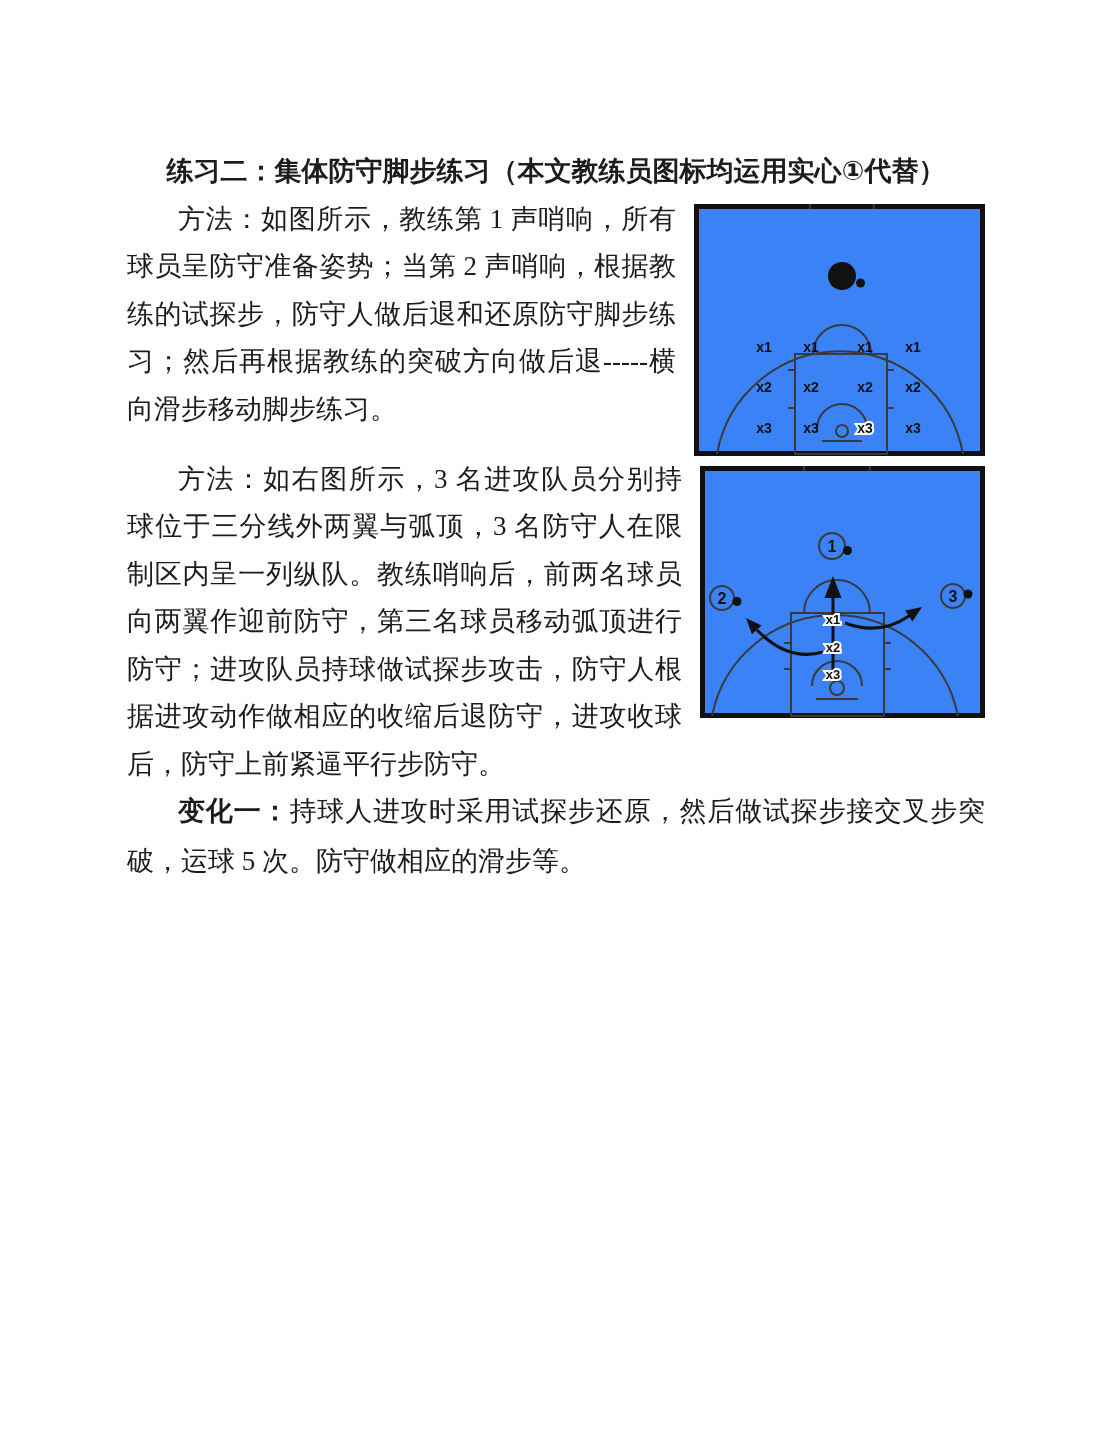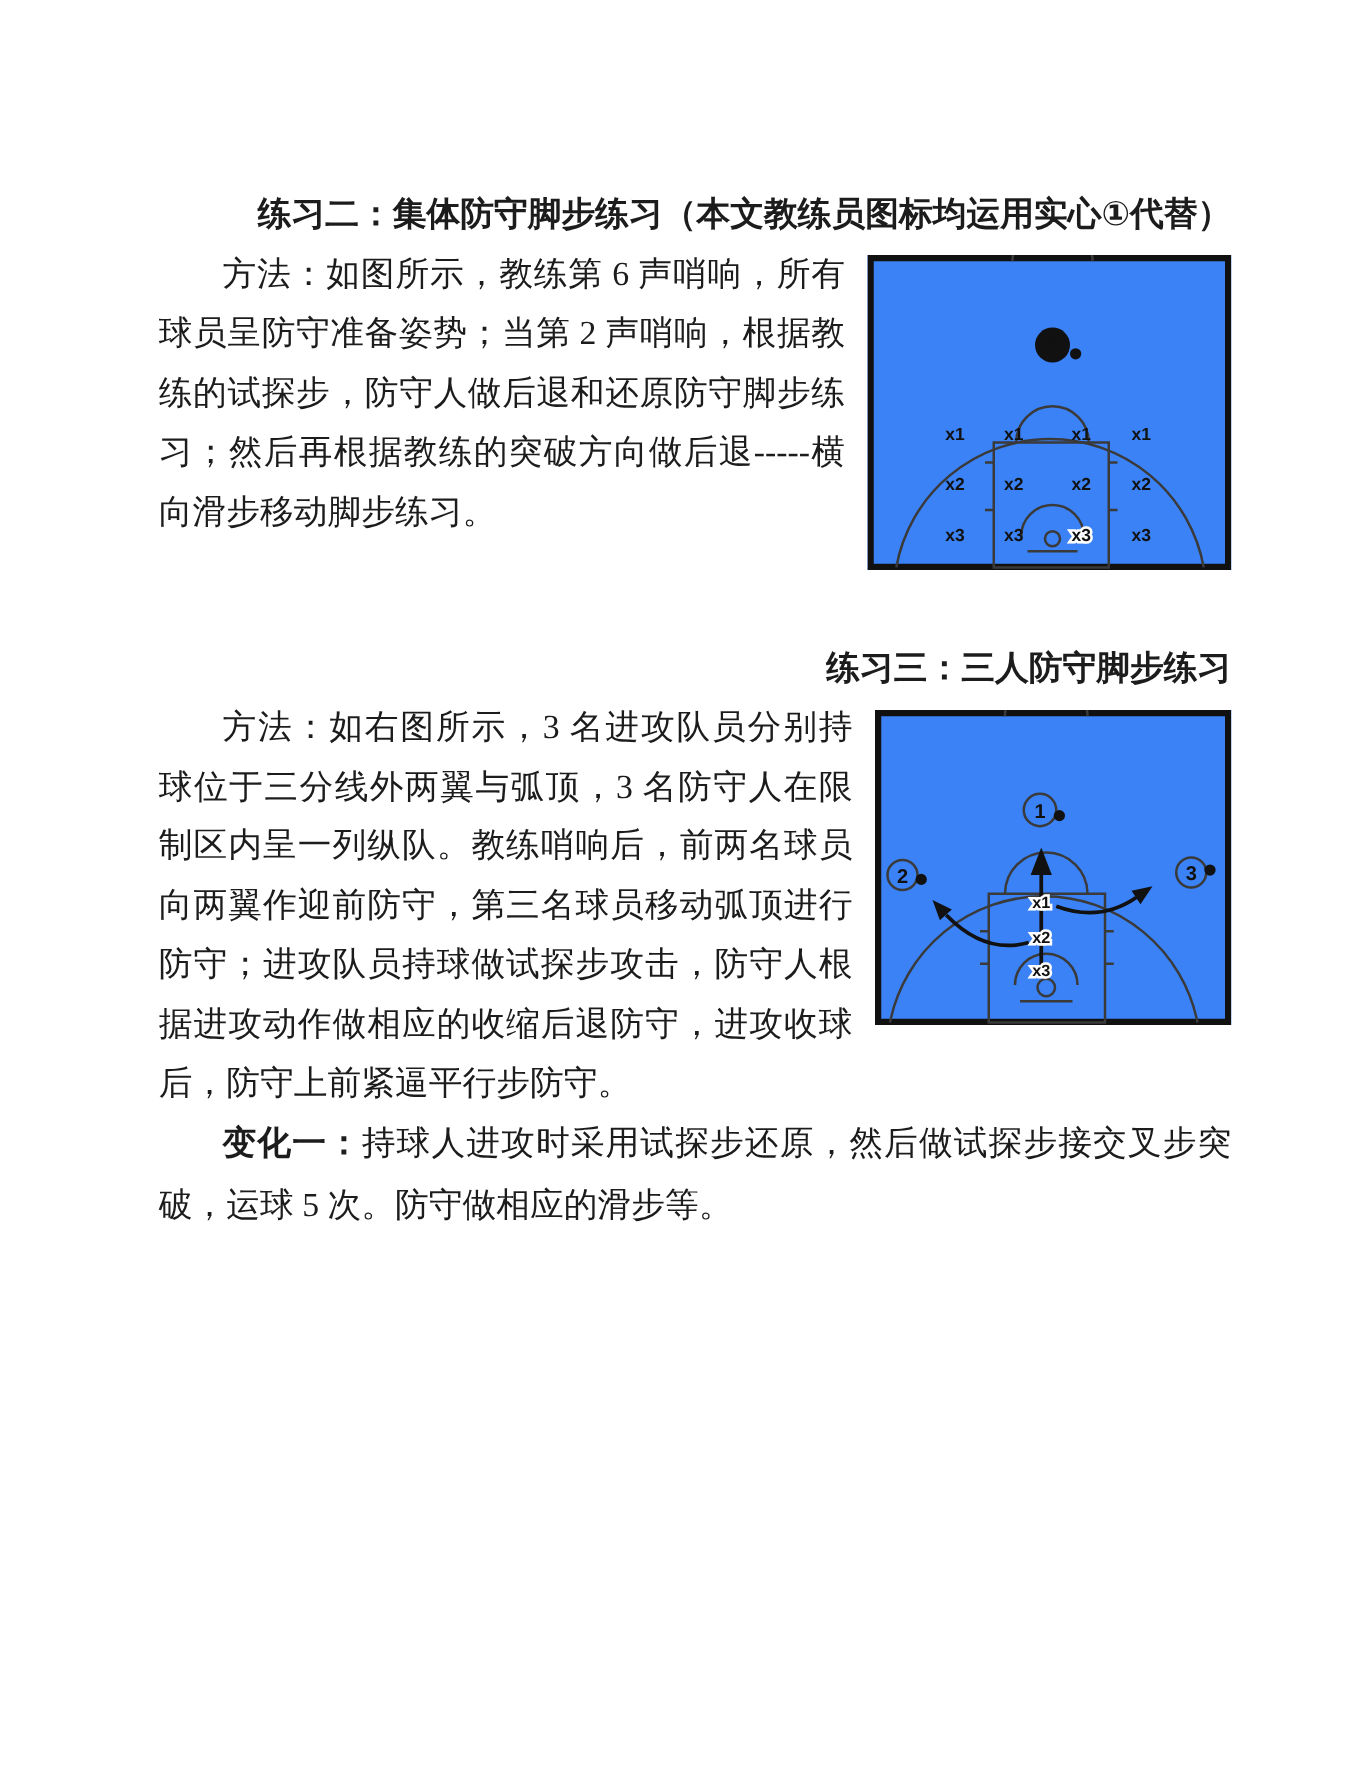--- a/index.html
+++ b/index.html
@@ -15,21 +15,21 @@
     line-height:47.5px;
     text-align:justify;
     text-justify:inter-character;
   }
   h2{
     margin:0;
     font-size:27px;
     line-height:47.5px;
     font-weight:700;
     font-family:"Liberation Sans","DejaVu Sans",sans-serif;
-    text-align:right;
+    text-align:center;
   }
   .section-gap{margin-top:55px;}
   p{margin:0;text-indent:51px;}
   p strong{font-family:Liberation Mono, monospace;font-weight:700;}
   figure{margin:0;float:right;background:#3b82f6;}
   .fig1{width:291px;height:252px;margin:8px 0 0 18px;}
   .fig2{width:285px;height:252px;margin:10px 0 0 18px;}
   figure svg{display:block;width:100%;height:100%;}
   .court path,.court rect,.court circle,.court line{fill:none;stroke:#3a3a3a;stroke-width:2;}
   .court .border{stroke:#111;stroke-width:5;}
@@ -84,26 +84,25 @@
           <text x="171" y="188">x2</text>
           <text x="219" y="188">x2</text>
           <text x="70" y="229">x3</text>
           <text x="117" y="229">x3</text>
           <text x="171" y="229" class="halo">x3</text>
           <text x="219" y="229">x3</text>
         </g>
       </svg>
     </figure>
 
-    <p>方法：如图所示，教练第 6 声哨响，所有球员呈防守准备姿势；当第 2 声哨响，根据教练的试探步，防守人做后退和还原防守脚步练习；然后再根据教练的突破方向做后退-----横向滑步移动脚步练习。</p>
+    <p>方法：如图所示，教练第 1 声哨响，所有球员呈防守准备姿势；当第 2 声哨响，根据教练的试探步，防守人做后退和还原防守脚步练习；然后再根据教练的突破方向做后退-----横向滑步移动脚步练习。</p>
     <div class="clear"></div>
   </section>
 
   <section>
-    <h2 class="section-gap">练习三：三人防守脚步练习</h2>
 
     <figure class="fig2">
       <svg class="court" viewBox="0 0 285 252">
         <rect class="border" x="2.5" y="2.5" width="280" height="247"></rect>
         <path d="M 104,5 A 33 33 0 0 1 170,5"></path>
         <path d="M 12,250 A 125.4 125.4 0 0 1 258,250"></path>
         <rect x="91" y="147" width="93" height="103"></rect>
         <path d="M 104,147 A 33 33 0 0 1 170,147"></path>
         <g>
           <line x1="84" y1="177" x2="91" y2="177"></line>

